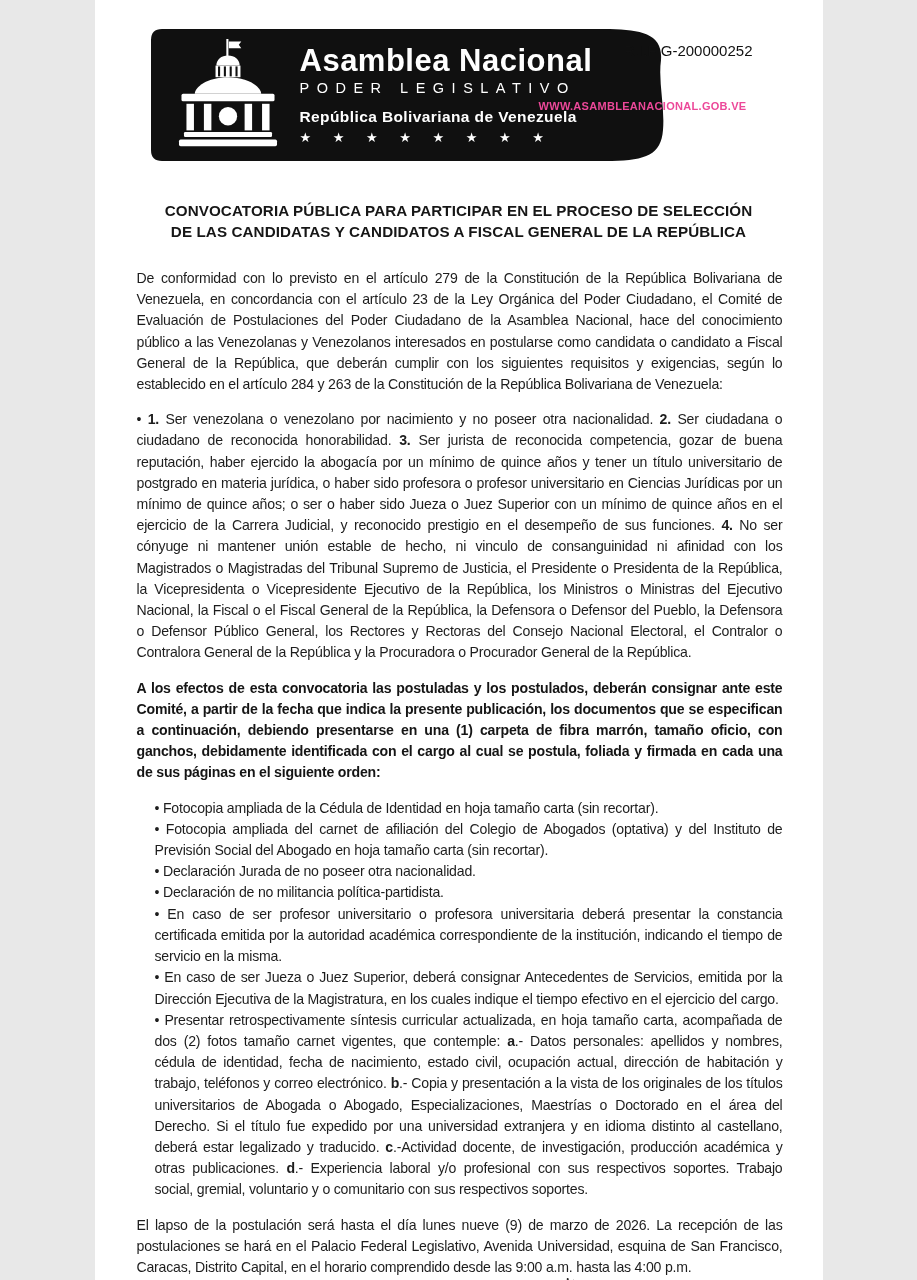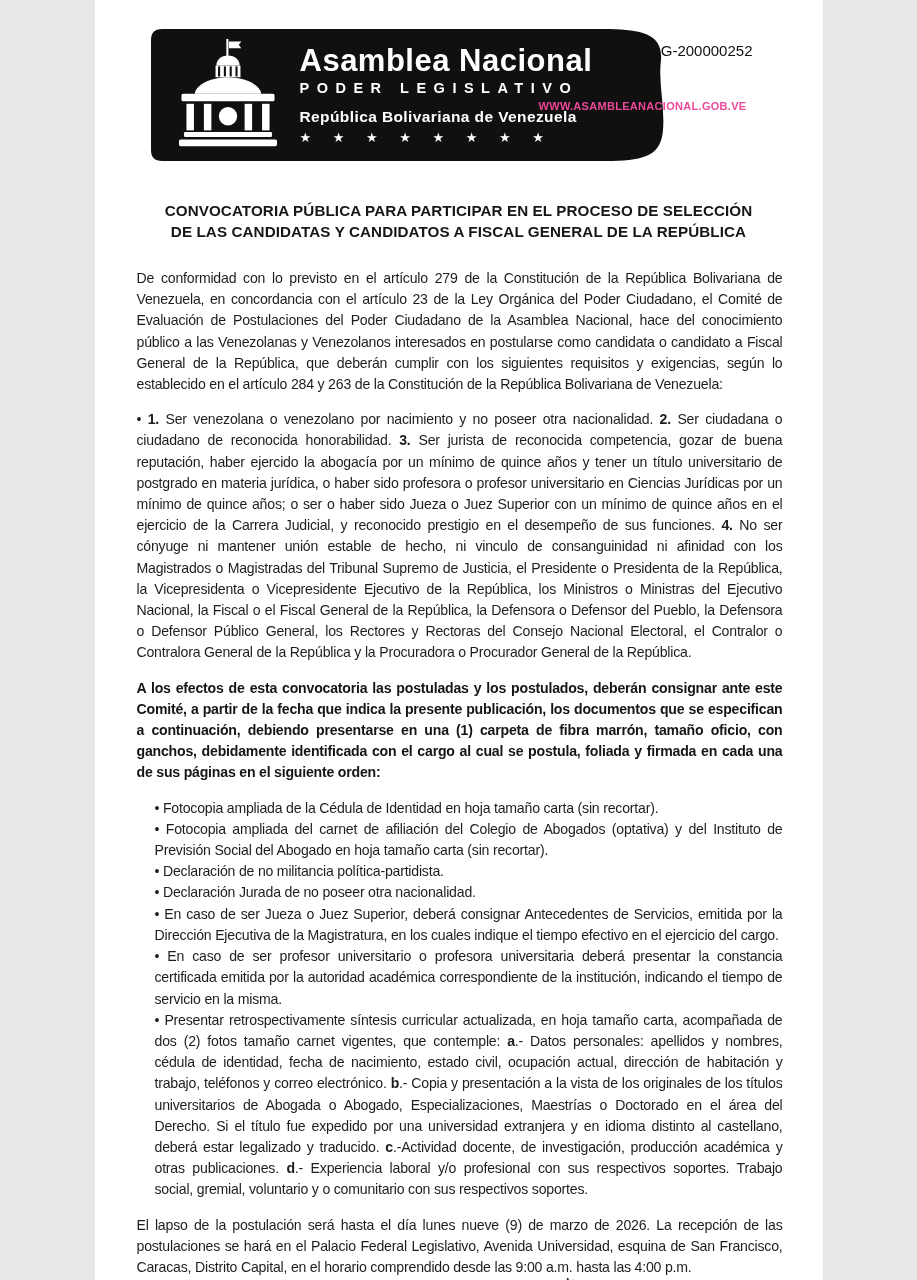--- a/index.html
+++ b/index.html
@@ -17,21 +17,21 @@
     position:absolute;left:55px;top:28px;width:516px;height:134px;
   }
   .banner svg.banner-bg{position:absolute;left:0;top:0;width:100%;height:100%;}
   .banner-inner{
     position:absolute;left:0;top:0;width:100%;height:100%;
     display:flex;align-items:center;color:#fff;
   }
   .banner-logo{margin-left:22px;flex:0 0 auto;}
   .banner-text{margin-left:16px;width:330px;}
   .banner-title{font-size:31px;font-weight:bold;letter-spacing:.5px;line-height:1.05;}
-  .banner-sub{font-size:14.5px;font-weight:bold;letter-spacing:7.5px;margin-top:3px;white-space:nowrap;}
+  .banner-sub{font-size:14.5px;font-weight:normal;letter-spacing:7.5px;margin-top:3px;white-space:nowrap;}
   .banner-country{font-size:15.5px;font-weight:bold;margin-top:12px;letter-spacing:.4px;white-space:nowrap;}
   .banner-stars{font-size:13px;letter-spacing:9px;margin-top:4px;white-space:nowrap;}
   .hdr-rif{
     position:absolute;top:42px;right:70px;
     font-size:15px;font-weight:normal;color:#111;
   }
   .hdr-web{
     position:absolute;top:100px;right:76px;
     font-size:11px;font-weight:bold;color:#ec4899;letter-spacing:.3px;
   }
@@ -110,24 +110,24 @@
     <div>DE LAS CANDIDATAS Y CANDIDATOS A FISCAL GENERAL DE LA REPÚBLICA</div>
   </div>
 
   <div class="content">
     <p>De conformidad con lo previsto en el artículo 279 de la Constitución de la República Bolivariana de Venezuela, en concordancia con el artículo 23 de la Ley Orgánica del Poder Ciudadano, el Comité de Evaluación de Postulaciones del Poder Ciudadano de la Asamblea Nacional, hace del conocimiento público a las Venezolanas y Venezolanos interesados en postularse como candidata o candidato a Fiscal General de la República, que deberán cumplir con los siguientes requisitos y exigencias, según lo establecido en el artículo 284 y 263 de la Constitución de la República Bolivariana de Venezuela:</p>
     <p>• <b>1.</b> Ser venezolana o venezolano por nacimiento y no poseer otra nacionalidad. <b>2.</b> Ser ciudadana o ciudadano de reconocida honorabilidad. <b>3.</b> Ser jurista de reconocida competencia, gozar de buena reputación, haber ejercido la abogacía por un mínimo de quince años y tener un título universitario de postgrado en materia jurídica, o haber sido profesora o profesor universitario en Ciencias Jurídicas por un mínimo de quince años; o ser o haber sido Jueza o Juez Superior con un mínimo de quince años en el ejercicio de la Carrera Judicial, y reconocido prestigio en el desempeño de sus funciones. <b>4.</b> No ser cónyuge ni mantener unión estable de hecho, ni vinculo de consanguinidad ni afinidad con los Magistrados o Magistradas del Tribunal Supremo de Justicia, el Presidente o Presidenta de la República, la Vicepresidenta o Vicepresidente Ejecutivo de la República, los Ministros o Ministras del Ejecutivo Nacional, la Fiscal o el Fiscal General de la República, la Defensora o Defensor del Pueblo, la Defensora o Defensor Público General, los Rectores y Rectoras del Consejo Nacional Electoral, el Contralor o Contralora General de la República y la Procuradora o Procurador General de la República.</p>
     <p class="bold-par">A los efectos de esta convocatoria las postuladas y los postulados, deberán consignar ante este Comité, a partir de la fecha que indica la presente publicación, los documentos que se especifican a continuación, debiendo presentarse en una (1) carpeta de fibra marrón, tamaño oficio, con ganchos, debidamente identificada con el cargo al cual se postula, foliada y firmada en cada una de sus páginas en el siguiente orden:</p>
     <div class="bullets">
         <p>• Fotocopia ampliada de la Cédula de Identidad en hoja tamaño carta (sin recortar).</p>
         <p>• Fotocopia ampliada del carnet de afiliación del Colegio de Abogados (optativa) y del Instituto de Previsión Social del Abogado en hoja tamaño carta (sin recortar).</p>
+        <p>• Declaración Jurada de no poseer otra nacionalidad.</p>
         <p>• Declaración de no militancia política-partidista.</p>
-        <p>• Declaración Jurada de no poseer otra nacionalidad.</p>
+        <p>• En caso de ser profesor universitario o profesora universitaria deberá presentar la constancia certificada emitida por la autoridad académica correspondiente de la institución, indicando el tiempo de servicio en la misma.</p>
         <p>• En caso de ser Jueza o Juez Superior, deberá consignar Antecedentes de Servicios, emitida por la Dirección Ejecutiva de la Magistratura, en los cuales indique el tiempo efectivo en el ejercicio del cargo.</p>
-        <p>• En caso de ser profesor universitario o profesora universitaria deberá presentar la constancia certificada emitida por la autoridad académica correspondiente de la institución, indicando el tiempo de servicio en la misma.</p>
         <p>• Presentar retrospectivamente síntesis curricular actualizada, en hoja tamaño carta, acompañada de dos (2) fotos tamaño carnet vigentes, que contemple: <b>a</b>.- Datos personales: apellidos y nombres, cédula de identidad, fecha de nacimiento, estado civil, ocupación actual, dirección de habitación y trabajo, teléfonos y correo electrónico. <b>b</b>.- Copia y presentación a la vista de los originales de los títulos universitarios de Abogada o Abogado, Especializaciones, Maestrías o Doctorado en el área del Derecho. Si el título fue expedido por una universidad extranjera y en idioma distinto al castellano, deberá estar legalizado y traducido. <b>c</b>.-Actividad docente, de investigación, producción académica y otras publicaciones. <b>d</b>.- Experiencia laboral y/o profesional con sus respectivos soportes. Trabajo social, gremial, voluntario y o comunitario con sus respectivos soportes.</p>
       </div>
     <p>El lapso de la postulación será hasta el día lunes nueve (9) de marzo de 2026. La recepción de las postulaciones se hará en el Palacio Federal Legislativo, Avenida Universidad, esquina de San Francisco, Caracas, Distrito Capital, en el horario comprendido desde las 9:00 a.m. hasta las 4:00 p.m.</p>
   </div>
 
   <div class="sig-area">
 
     <div class="sig" style="left:388px;top:0px;">
       <svg width="160" height="96" viewBox="0 0 170 100" fill="none" stroke="#262626" stroke-width="2" stroke-linecap="round">
         <path d="M96,4 L84,78"></path>

